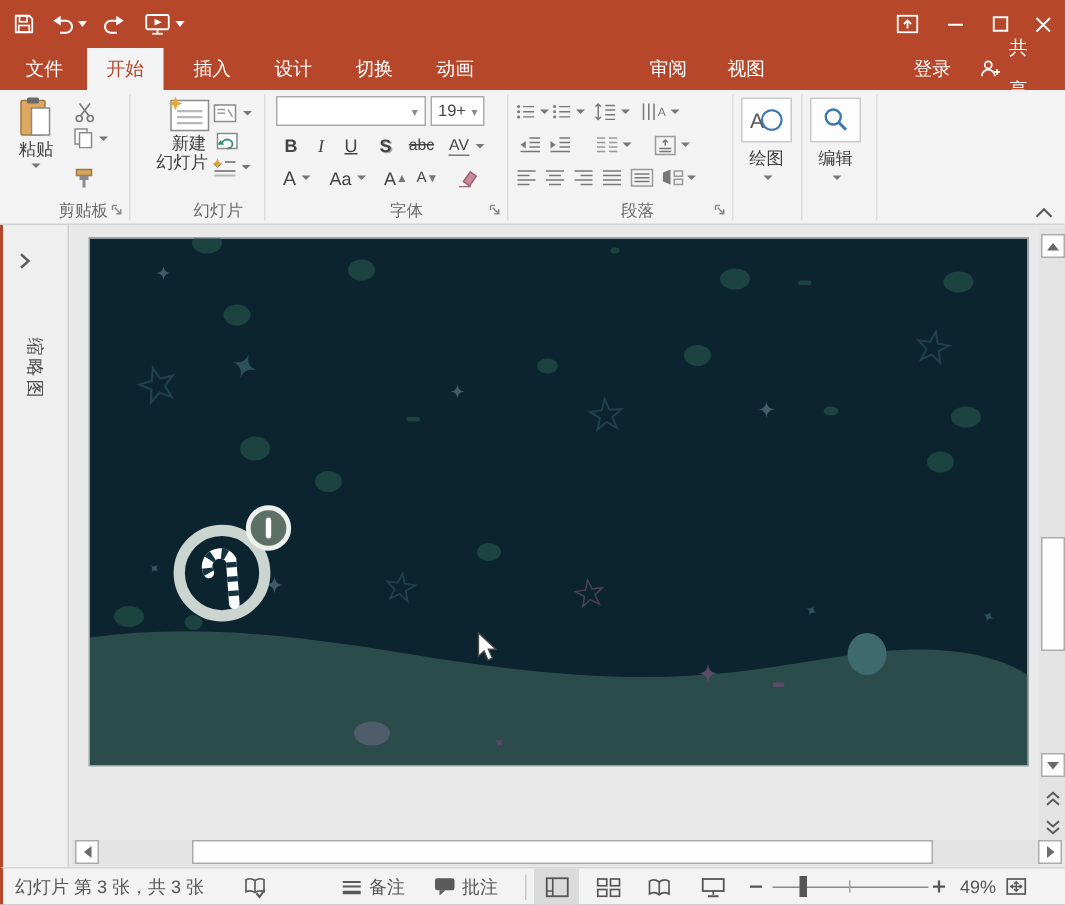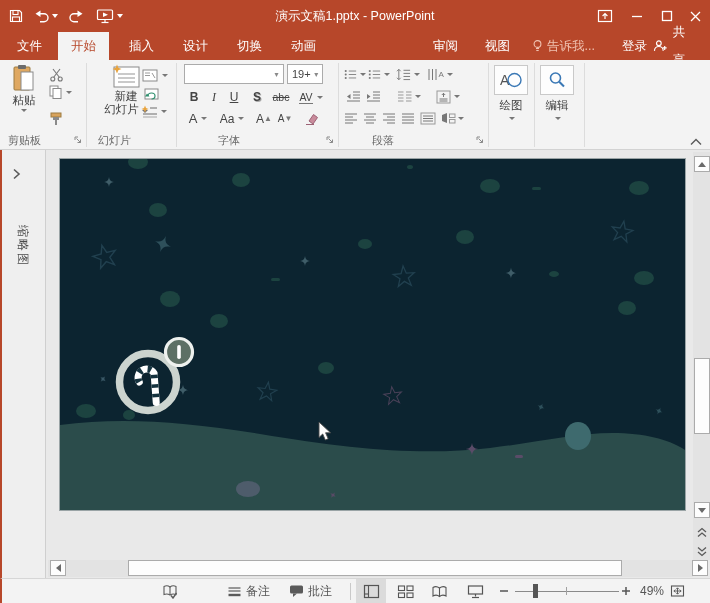--- a/index.html
+++ b/index.html
@@ -18,21 +18,21 @@
   
   #tabrow { left:0; top:32px; width:710px; height:28px; background:#B7472A; }
   .tab { position:absolute; top:0; height:28px; line-height:28px; padding:0 13px; color:#fff; font-size:12.5px; cursor:default; }
   .tab.active { background:#f3f3f3; color:#B7472A; }
   .tab.tellme { color:#f0c3b2; display:flex; align-items:center; gap:4px; padding:0 8px; }
   .tab.right { display:flex; align-items:center; gap:5px; }
 
   
   #ribbon { left:0; top:60px; width:710px; height:90px; background:#f3f3f3; border-bottom:1px solid #d2d2d2; }
   .grp-divider { position:absolute; top:3px; height:84px; width:1px; background:#dcdcdc; }
-  .grp-label { position:absolute; top:73px; font-size:11px; color:#6a6a6a; text-align:left; }
+  .grp-label { position:absolute; top:73px; font-size:11px; color:#6a6a6a; text-align:right; }
   .launcher { position:absolute; width:12px; height:12px; display:flex; align-items:center; justify-content:center; cursor:default; }
   .rbtn { position:absolute; display:flex; align-items:center; justify-content:center; cursor:default; }
   .rtxt { font-size:11.5px; color:#3f3f3f; }
   .bigbtn { position:absolute; display:flex; flex-direction:column; align-items:center; cursor:default; }
   .bigbtn .lbl { font-size:11.5px; color:#3f3f3f; line-height:13px; text-align:center; }
   .combo { position:absolute; background:#fff; border:1px solid #ababab; display:flex; align-items:center; }
   .combo .val { flex:1; font-size:11px; color:#444; padding-left:4px; }
   .combo .dd { width:13px; text-align:center; color:#8a8a8a; font-size:8px; }
   .fontbtn { font-size:12px; color:#444; }
   .caret-g { width:0; height:0; border-left:3px solid transparent; border-right:3px solid transparent; border-top:3.5px solid #777; display:inline-block; }
@@ -87,21 +87,20 @@
     </div>
     <div class="qat-btn" style="left:92px;width:34px">
       <svg width="18" height="16" viewBox="0 0 18 16">
           <rect x="1.5" y="2" width="15" height="9.5" rx="1" fill="none" stroke="#fff" stroke-width="1.2"></rect>
           <polygon points="7,4.5 12,6.8 7,9" fill="#fff"></polygon>
           <line x1="9" y1="11.5" x2="9" y2="14" stroke="#fff" stroke-width="1.2"></line>
           <line x1="5.5" y1="14.5" x2="12.5" y2="14.5" stroke="#fff" stroke-width="1.2"></line>
         </svg>
       <span class="caret" style="margin-left:3px;border-top-color:#fff"></span>
     </div>
-    <div id="title-text">演示文稿1.pptx - PowerPoint</div>
     <div class="winctl" style="left:590px">
       <svg width="16" height="16" viewBox="0 0 16 16">
           <rect x="1.5" y="2.5" width="13" height="11" fill="none" stroke="#fff" stroke-width="1.2"></rect>
           <path d="M8,11 V6 M5.6,8 L8,5.6 L10.4,8" fill="none" stroke="#fff" stroke-width="1.2"></path>
         </svg>
     </div>
     <div class="winctl" style="left:622px">
       <svg width="12" height="12" viewBox="0 0 12 12">
           <line x1="1" y1="6.5" x2="11" y2="6.5" stroke="#fff" stroke-width="1.3"></line>
         </svg>
@@ -120,29 +119,21 @@
 
   <div id="tabrow" class="abs">
     <div class="tab" style="left:4px"><span>文件</span></div>
     <div class="tab active" style="left:58px"><span>开始</span></div>
     <div class="tab" style="left:116px"><span>插入</span></div>
     <div class="tab" style="left:170px"><span>设计</span></div>
     <div class="tab" style="left:224px"><span>切换</span></div>
     <div class="tab" style="left:278px"><span>动画</span></div>
     <div class="tab" style="left:420px"><span>审阅</span></div>
     <div class="tab" style="left:472px"><span>视图</span></div>
-    <div class="tab tellme" style="left:524px">
-      <svg width="11" height="14" viewBox="0 0 11 14">
-          <circle cx="5.5" cy="5" r="3.4" fill="none" stroke="#f0c3b2" stroke-width="1.1"></circle>
-          <line x1="4" y1="9.5" x2="7" y2="9.5" stroke="#f0c3b2" stroke-width="1.1"></line>
-          <line x1="4.3" y1="11.5" x2="6.7" y2="11.5" stroke="#f0c3b2" stroke-width="1.1"></line>
-        </svg>
-      <span>告诉我...</span>
-    </div>
-    <div class="tab right" style="left:609px">
+    <div class="tab right" style="left:596px">
         <span>登录</span>
       </div>
     <div class="tab right" style="left:640px">
       <svg width="15" height="14" viewBox="0 0 15 14">
           <circle cx="6" cy="4.2" r="2.4" fill="none" stroke="#fff" stroke-width="1.2"></circle>
           <path d="M1.5,12 a4.5,4.5 0 0 1 9,0" fill="none" stroke="#fff" stroke-width="1.2"></path>
           <path d="M12,7 v4 M10,9 h4" stroke="#fff" stroke-width="1.2"></path>
         </svg>
       <span>共享</span>
     </div>
@@ -567,20 +558,23 @@
     <div class="sb-btn" style="left:48px;top:410px;width:16px;height:16px">
       <span class="tri" style="border-top:4px solid transparent;border-bottom:4px solid transparent;border-right:5px solid #6a6a6a"></span>
     </div>
     <div class="sb-thumb" style="left:126px;top:410px;width:494px;height:16px"></div>
     <div class="sb-btn" style="left:690px;top:410px;width:16px;height:16px">
       <span class="tri" style="border-top:4px solid transparent;border-bottom:4px solid transparent;border-left:5px solid #6a6a6a"></span>
     </div>
   </div>
 
   <div id="statusbar" class="abs">
+    <div class="sb-item" style="left:8px">
+      <span>幻灯片 第 3 张，共 3 张</span>
+    </div>
     <div class="sb-item" style="left:160px">
       <svg width="16" height="15" viewBox="0 0 16 15">
           <path d="M2,2.5 C4,1.5 6,1.5 8,3 C10,1.5 12,1.5 14,2.5 V10.5 C12,9.7 10,9.7 8,11 C6,9.7 4,9.7 2,10.5 Z" fill="none" stroke="#5a5a5a" stroke-width="1.1"></path>
           <line x1="8" y1="3" x2="8" y2="11" stroke="#5a5a5a" stroke-width="1.1"></line>
           <path d="M9,11.5 l2,2.5 3.5,-5" fill="none" stroke="#5a5a5a" stroke-width="1.4"></path>
         </svg>
     </div>
     <div class="sb-item" style="left:225px">
       <svg width="15" height="13" viewBox="0 0 15 13">
           <line x1="1.5" y1="3" x2="13.5" y2="3" stroke="#5a5a5a" stroke-width="1.2"></line>

